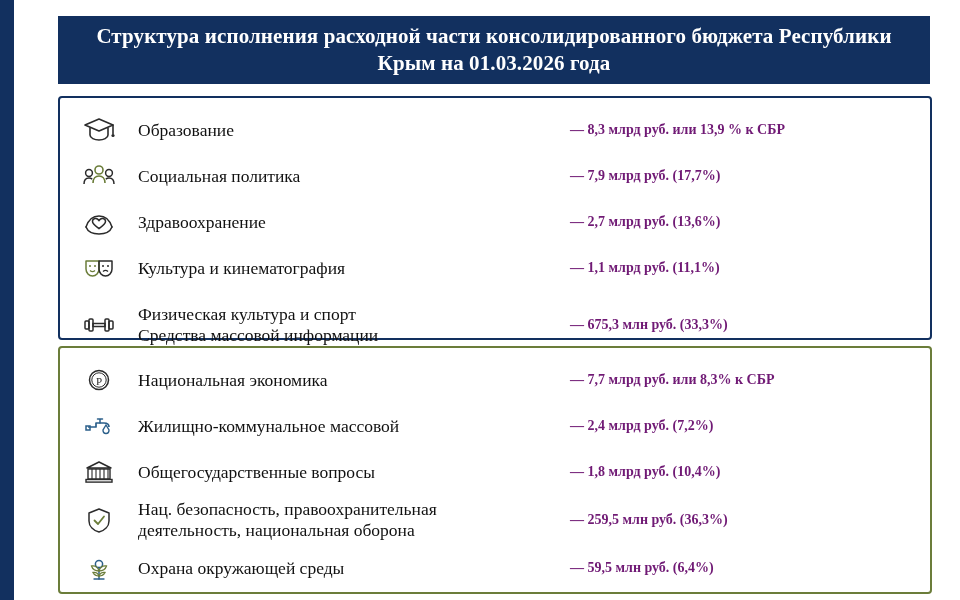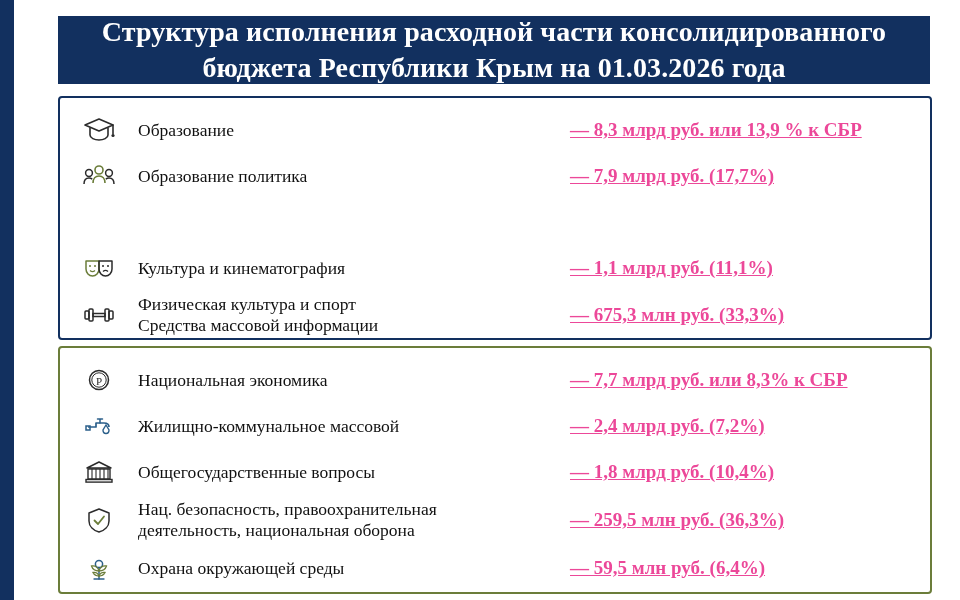--- a/index.html
+++ b/index.html
@@ -36,21 +36,21 @@
     width: 872px;
     height: 68px;
     background: #12305f;
     color: #ffffff;
     display: flex;
     align-items: center;
     justify-content: center;
     text-align: center;
   }
   .title-banner .title-text {
-    font-size: 28px;
+    font-size: 21px;
     font-weight: bold;
     line-height: 1.28;
     padding: 0 14px;
     letter-spacing: 0.1px;
   }
   .panel {
     position: absolute;
     left: 44px;
     background: #ffffff;
   }
@@ -92,25 +92,24 @@
   .label-cell {
     flex: 1;
     font-size: 17.5px;
     color: #111111;
     line-height: 1.18;
     padding-right: 6px;
   }
   .value-cell {
     width: 360px;
     min-width: 360px;
-    font-size: 19px;
-    color: #ec4899;
+    font-size: 14px;
+    color: #701a75;
     font-weight: bold;
     white-space: nowrap;
-    text-decoration: underline;
   }
   .two-line {
     line-height: 1.2;
   }
   
   svg.ic {
     display: block;
   }
 </style>
 </head>
@@ -144,43 +143,54 @@
         <div class="icon-cell">
           <svg class="ic" width="34" height="30" viewBox="0 0 34 30">
             <circle cx="17" cy="9" r="4" fill="none" stroke="#6b7d3a" stroke-width="1.6"></circle>
             <path d="M11 22 C11 17.5 13.6 15 17 15 C20.4 15 23 17.5 23 22" fill="none" stroke="#6b7d3a" stroke-width="1.6"></path>
             <circle cx="7" cy="12" r="3.4" fill="none" stroke="#2b2b2b" stroke-width="1.5"></circle>
             <path d="M2 23 C2 19 4.2 17 7 17 C8.2 17 9.3 17.4 10.2 18.1" fill="none" stroke="#2b2b2b" stroke-width="1.5"></path>
             <circle cx="27" cy="12" r="3.4" fill="none" stroke="#2b2b2b" stroke-width="1.5"></circle>
             <path d="M32 23 C32 19 29.8 17 27 17 C25.8 17 24.7 17.4 23.8 18.1" fill="none" stroke="#2b2b2b" stroke-width="1.5"></path>
           </svg>
         </div>
-        <div class="label-cell">Образование политика</div>
+        <div class="label-cell">Социальная политика</div>
         <div class="value-cell">—  7,9  млрд руб. (17,7%)</div>
       </div>
 
+      <div class="row" style="top:102px;height:44px;">
+        <div class="icon-cell">
+          <svg class="ic" width="34" height="30" viewBox="0 0 34 30">
+            <path d="M17 13.5 C14.8 10.2 10.5 11.2 10.5 14.6 C10.5 17.4 14.3 19.6 17 21.6 C19.7 19.6 23.5 17.4 23.5 14.6 C23.5 11.2 19.2 10.2 17 13.5 Z" fill="none" stroke="#2b2b2b" stroke-width="1.5"></path>
+            <path d="M4 20 C6 14 10 9 17 9 C24 9 28 14 30 20" fill="none" stroke="#2b2b2b" stroke-width="1.5" stroke-linecap="round"></path>
+            <path d="M4 20 C6 25 11 27 17 27 C23 27 28 25 30 20" fill="none" stroke="#2b2b2b" stroke-width="1.5" stroke-linecap="round"></path>
+          </svg>
+        </div>
+        <div class="label-cell">Здравоохранение</div>
+        <div class="value-cell">—  2,7 млрд руб. (13,6%)</div>
+      </div>
 
       <div class="row" style="top:148px;height:44px;">
         <div class="icon-cell">
           <svg class="ic" width="34" height="30" viewBox="0 0 34 30">
             <path d="M4 8 H17 V16 C17 20 14 23 10.5 23 C7 23 4 20 4 16 Z" fill="none" stroke="#6b7d3a" stroke-width="1.5" stroke-linejoin="round"></path>
             <circle cx="8" cy="13" r="1" fill="#6b7d3a"></circle>
             <circle cx="13" cy="13" r="1" fill="#6b7d3a"></circle>
             <path d="M8 17.5 C9.6 19 11.4 19 13 17.5" fill="none" stroke="#6b7d3a" stroke-width="1.3"></path>
             <path d="M17 8 H30 V16 C30 20 27 23 23.5 23 C20 23 17 20 17 16 Z" fill="none" stroke="#2b2b2b" stroke-width="1.5" stroke-linejoin="round"></path>
             <circle cx="21" cy="13" r="1" fill="#2b2b2b"></circle>
             <circle cx="26" cy="13" r="1" fill="#2b2b2b"></circle>
             <path d="M21 18.5 C22.6 17 24.4 17 26 18.5" fill="none" stroke="#2b2b2b" stroke-width="1.3"></path>
           </svg>
         </div>
         <div class="label-cell">Культура и кинематография</div>
         <div class="value-cell">—  1,1 млрд руб. (11,1%)</div>
       </div>
 
-      <div class="row" style="top:194px;height:46px;">
+      <div class="row" style="top:204px;height:46px;">
         <div class="icon-cell">
           <svg class="ic" width="34" height="30" viewBox="0 0 34 30">
             <rect x="3" y="11" width="4" height="8" rx="1" fill="none" stroke="#2b2b2b" stroke-width="1.5"></rect>
             <rect x="7" y="9" width="4" height="12" rx="1" fill="none" stroke="#2b2b2b" stroke-width="1.5"></rect>
             <rect x="23" y="9" width="4" height="12" rx="1" fill="none" stroke="#2b2b2b" stroke-width="1.5"></rect>
             <rect x="27" y="11" width="4" height="8" rx="1" fill="none" stroke="#2b2b2b" stroke-width="1.5"></rect>
             <rect x="11" y="13.5" width="12" height="3" fill="none" stroke="#2b2b2b" stroke-width="1.5"></rect>
           </svg>
         </div>
         <div class="label-cell two-line">

